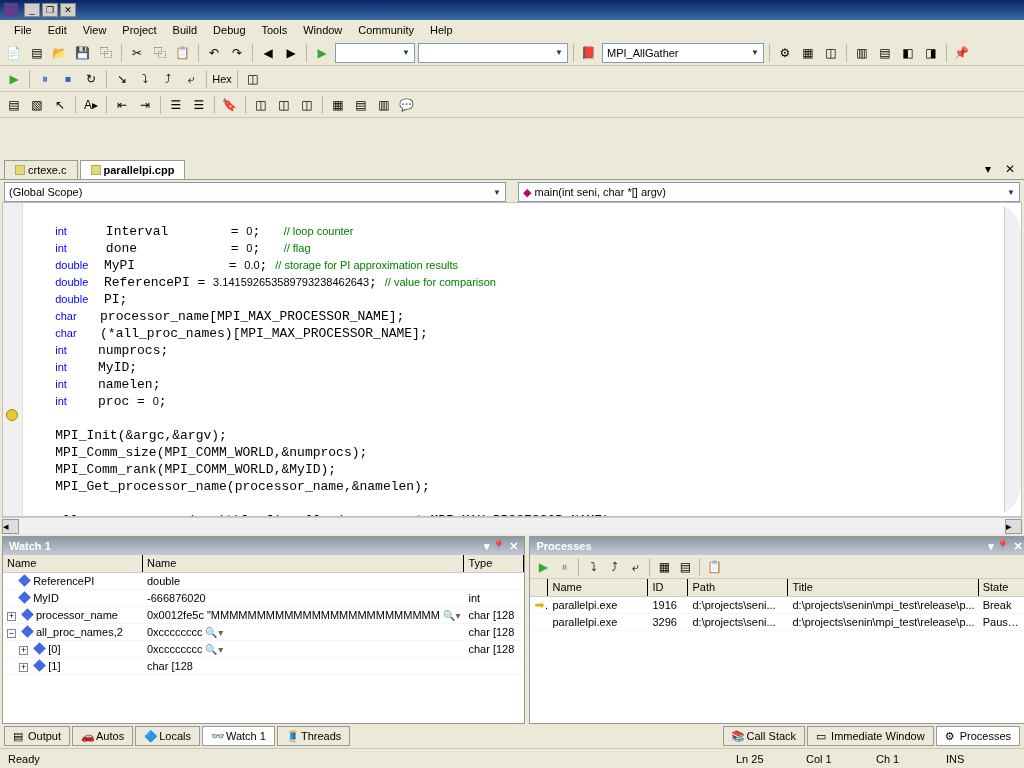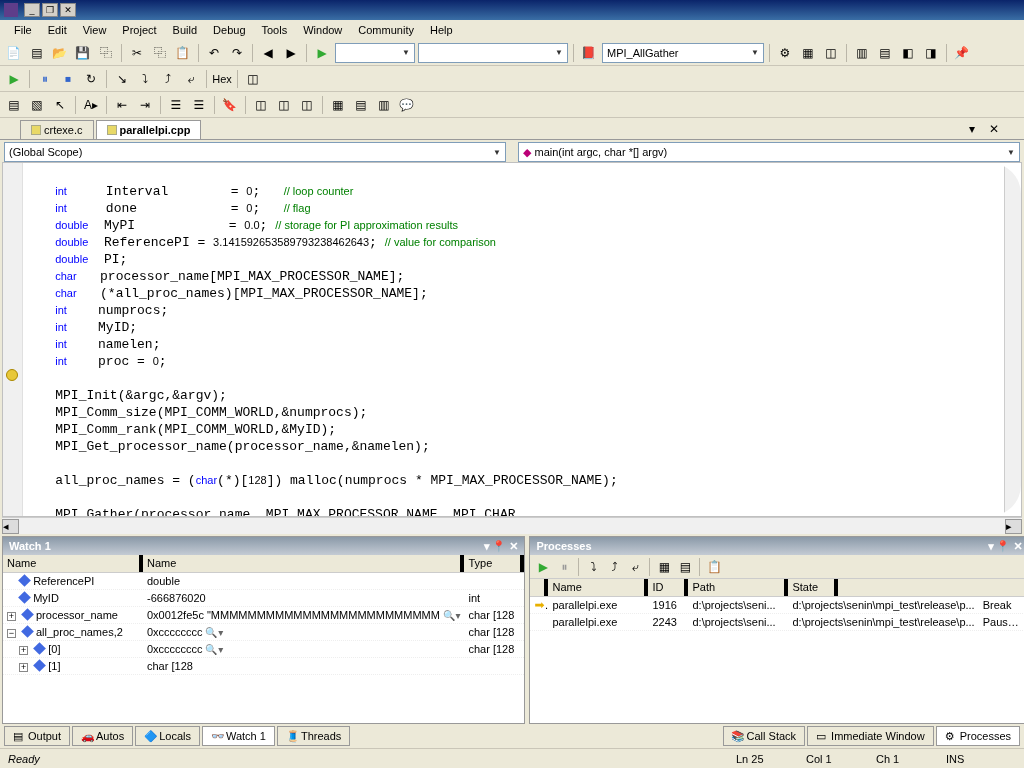--- a/index.html
+++ b/index.html
@@ -9,21 +9,21 @@
 .titlebar .title { font-weight: bold; flex: 1; }
 .titlebar .wbtn { width: 16px; height: 14px; background: #d4d0c8; border: 1px solid #888; margin-left: 2px; display: flex; align-items: center; justify-content: center; font-size: 9px; color: black; }
 .menubar { height: 20px; background: #ece9d8; display: flex; align-items: center; padding: 0 6px; }
 .menubar span { padding: 0 8px; cursor: default; }
 .toolbar { height: 26px; background: #ece9d8; border-bottom: 1px solid #cac6b8; display: flex; align-items: center; padding: 0 4px; gap: 3px; }
 .tbtn { width: 20px; height: 20px; border: 1px solid transparent; display: flex; align-items: center; justify-content: center; font-size: 12px; }
 .sep { width: 1px; height: 18px; background: #bab6a8; margin: 0 2px; }
 .combo { height: 20px; border: 1px solid #7f9db9; background: white; display: flex; align-items: center; padding: 0 4px; }
 .combo .arrow { margin-left: auto; font-size: 8px; color: #333; }
 .hex { font-size: 11px; }
-.tabrow { height: 22px; background: #ece9d8; display: flex; align-items: flex-end; padding: 0 20px; border-bottom: 1px solid #999; }
+.tabrow { height: 22px; background: #ece9d8; display: flex; align-items: flex-end; padding: 0 4px; border-bottom: 1px solid #999; margin-top: 40px; }
 .ftab { padding: 3px 10px; border: 1px solid #999; border-bottom: none; background: #ece9d8; margin-right: 2px; display: flex; align-items: center; gap: 3px; }
 .ftab.active { background: white; font-weight: bold; }
 .ftab .ficon { width: 10px; height: 10px; background: #e8d967; border: 1px solid #aa8; }
 .tabclose { margin-left: auto; display: flex; gap: 2px; }
 .scopebar { height: 22px; display: flex; gap: 12px; padding: 2px 4px; background: #ece9d8; }
 .scopebar .combo { flex: 1; }
 .editor { flex: 1; display: flex; background: white; min-height: 0; border: 1px solid #c0c0c0; margin: 0 2px; }
 .gutter { width: 20px; background: #f0f0f0; border-right: 1px solid #e0e0e0; position: relative; }
 .gutter .bkpt { position: absolute; width: 12px; height: 12px; border-radius: 50%; background: #e8c83a; border: 1px solid #aa8800; left: 3px; }
 .code { flex: 1; padding: 20px; font-family: 'Courier New', monospace; font-size: 13px; line-height: 17px; white-space: pre; overflow: hidden; position: relative; border-radius: 31px; }
@@ -35,32 +35,32 @@
 .hscroll { height: 17px; background: #f0f0f0; border-top: 1px solid #ccc; margin: 0 2px 2px; display: flex; align-items: center; }
 .hscroll .btn { width: 17px; height: 15px; background: #ddd; border: 1px solid #999; }
 .bottom { height: 188px; display: flex; gap: 4px; padding: 0 2px; }
 .panel { flex: 1; display: flex; flex-direction: column; border: 1px solid #999; background: #ece9d8; }
 .phead { height: 18px; background: linear-gradient(#8a99a8, #c4cbd4); color: white; font-weight: bold; display: flex; align-items: center; padding: 0 6px; font-size: 11px; }
 .phead .pbtns { margin-left: auto; display: flex; gap: 3px; font-size: 10px; }
 .ptool { height: 24px; background: #ece9d8; border-bottom: 1px solid #ccc; display: flex; align-items: center; gap: 3px; padding: 0 4px; }
 .ptool .tbtn { width: 18px; height: 18px; }
 .grid { flex: 1; background: white; overflow: hidden; display: flex; flex-direction: column; }
 .gh { display: flex; background: #ece9d8; border-bottom: 1px solid #ccc; height: 18px; }
-.gh > div { border-right: 4px solid #000000; padding: 2px 4px; }
+.gh > div { border-right: 1px solid #000000; padding: 2px 4px; }
 .gr { display: flex; height: 17px; border-bottom: 1px dotted #eee; align-items: center; }
 .gr > div { padding: 1px 4px; overflow: hidden; white-space: nowrap; text-overflow: ellipsis; }
 .expand { display: inline-block; width: 9px; height: 9px; border: 1px solid #888; text-align: center; line-height: 7px; font-size: 9px; margin-right: 3px; }
 .diamond { width: 9px; height: 9px; background: #4169e1; transform: rotate(45deg); display: inline-block; margin: 0 4px; }
 .mag { font-size: 10px; color: #666; }
 .bottabs { height: 24px; display: flex; gap: 2px; padding: 2px 4px; align-items: center; }
 .btab { padding: 3px 8px; border: 1px solid #999; background: #ece9d8; display: flex; align-items: center; gap: 3px; }
 .btab.active { background: white; }
 .bticon { width: 12px; height: 12px; }
 .status { height: 20px; background: #ece9d8; border-top: 1px solid #cac6b8; display: flex; align-items: center; padding: 0 8px; }
-.status .s1 { flex: 1; font-style: italic; }
+.status .s1 { flex: 1; }
 .status .sc { width: 70px; }
 .yarrow { color: #e8b000; font-size: 12px; margin-right: 2px; }
 </style>
 </head>
 <body>
 
 <div class="titlebar">
   <div class="icon"></div>
   <div class="wbtn">_</div>
   <div class="wbtn">❐</div>
@@ -180,21 +180,21 @@
     <div class="tbtn">▾</div>
     <div class="tbtn">✕</div>
   </div>
 </div>
 
 <div class="scopebar">
   <div class="combo">
       <span>(Global Scope)</span>
       <span class="arrow">▼</span>
     </div>
-  <div class="combo"><span style="color:#b07">◆</span>&nbsp;<span>main(int argc, char *[] argv)</span><span class="arrow">▼</span></div>
+  <div class="combo"><span style="color:#b07">◆</span>&nbsp;<span>main(int seni, char *[] argv)</span><span class="arrow">▼</span></div>
 </div>
 
 <div class="editor">
   <div class="gutter">
       <div class="bkpt" style="top:206px"></div>
     </div>
   <div class="code" id="code"><span class="gray">    </span><span class="kw">int</span>     Interval        = <span class="num">0</span>;   <span class="cmt">// loop counter</span>
 <span class="gray">    </span><span class="kw">int</span>     done            = <span class="num">0</span>;   <span class="cmt">// flag</span>
 <span class="gray">    </span><span class="kw">double</span>  MyPI            = <span class="num">0.0</span>; <span class="cmt">// storage for PI approximation results</span>
 <span class="gray">    </span><span class="kw">double</span>  ReferencePI = <span class="num">3.141592653589793238462643</span>; <span class="cmt">// value for comparison</span>
@@ -290,34 +290,35 @@
       <div class="tbtn">▤</div>
       <div class="sep"></div>
       <div class="tbtn">📋</div>
     </div>
     <div class="grid" id="procgrid">
         <div class="gh">
           <div style="width:18px"></div>
           <div style="width:100px">Name</div>
           <div style="width:40px">ID</div>
           <div style="width:100px">Path</div>
+          <div style="flex:1">Title</div>
           <div style="width:50px">State</div>
         </div>
         <div class="gr">
           <div style="width:18px"><span class="yarrow">➡</span></div>
           <div style="width:100px">parallelpi.exe</div>
           <div style="width:40px">1916</div>
           <div style="width:100px">d:\projects\seni...</div>
           <div style="flex:1">d:\projects\senin\mpi_test\release\p...</div>
           <div style="width:50px">Break</div>
         </div>
         <div class="gr">
           <div style="width:18px"></div>
           <div style="width:100px">parallelpi.exe</div>
-          <div style="width:40px">2243</div>
+          <div style="width:40px">3296</div>
           <div style="width:100px">d:\projects\seni...</div>
           <div style="flex:1">d:\projects\senin\mpi_test\release\p...</div>
           <div style="width:50px">Paused (</div>
         </div>
       </div>
   </div>
 </div>
 
 <div class="bottabs">
   <div id="tabsleft" style="display:flex;gap:2px">

